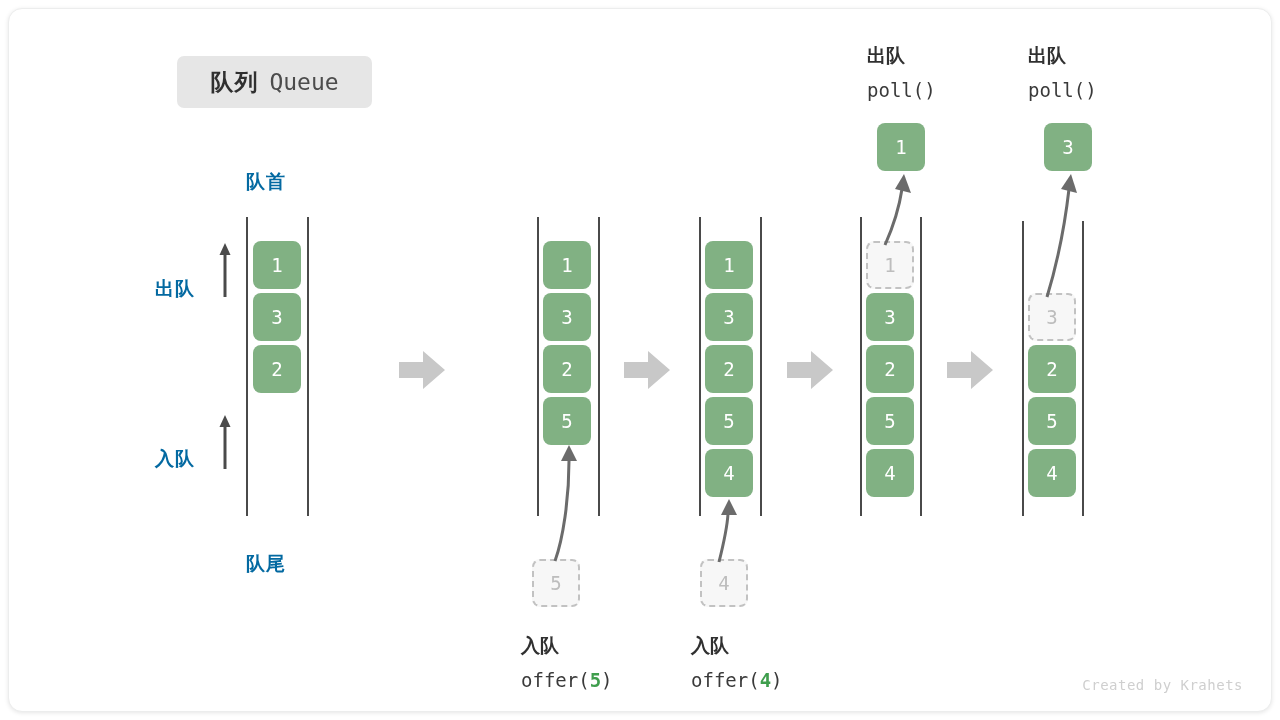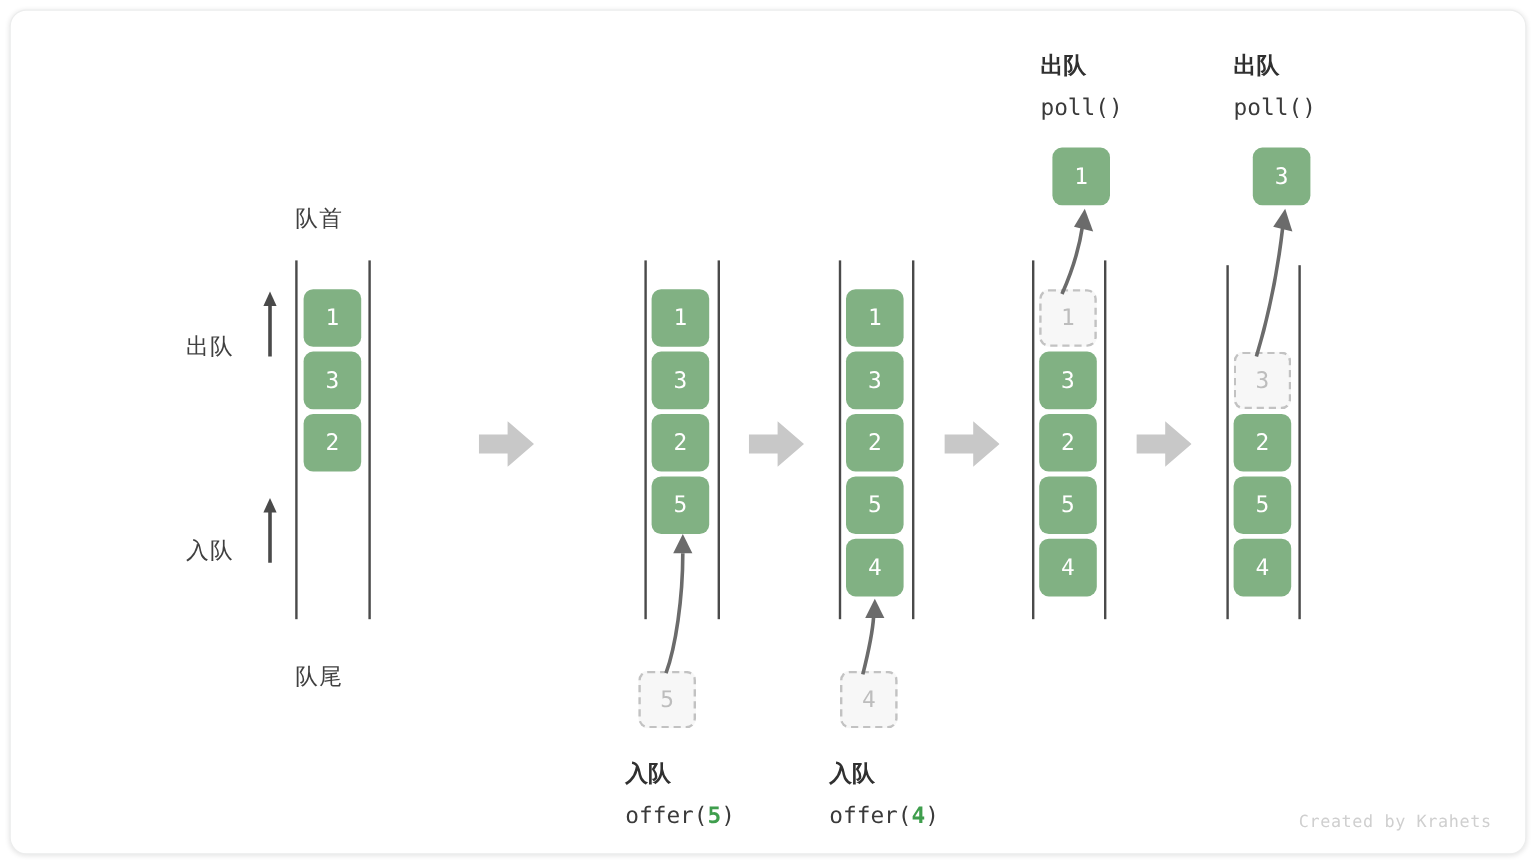--- a/index.html
+++ b/index.html
@@ -13,21 +13,21 @@
   .abs{position:absolute;}
 
   
   #title-badge{left:168px;top:47px;width:195px;height:52px;background:#e6e6e6;
        border-radius:7px;display:flex;align-items:center;justify-content:center;}
   #title-badge .cn{font-size:23px;font-weight:bold;color:#303030;letter-spacing:1px;}
   #title-badge .en{font-size:23px;color:#4c4c4c;margin-left:11px;
        font-family:"DejaVu Sans Mono","Liberation Mono",monospace;}
 
   
-  .cnlabel{font-size:19px;font-weight:normal;color:#404040;letter-spacing:1px;
+  .cnlabel{font-size:19px;font-weight:bold;color:#0369a1;letter-spacing:1px;
            white-space:nowrap;}
   .oplabel{font-size:19px;color:#3a3a3a;white-space:nowrap;line-height:34px;
            text-align:left;}
   .oplabel .mono{font-family:"DejaVu Sans Mono","Liberation Mono",monospace;
            font-size:19px;color:#3a3a3a;}
   .oplabel .arg{color:#3f9e4d;font-weight:bold;}
   .oplabel .cn{font-weight:bold;color:#303030;}
 
   
   .rail{width:2px;background:#4a4a4a;}
@@ -49,20 +49,24 @@
   .motion{overflow:visible;}
 
   #watermark{right:28px;bottom:18px;font-size:14px;color:#cfcfcf;
        font-family:"DejaVu Sans Mono","Liberation Mono",monospace;letter-spacing:.5px;margin-top:48px;}
 </style>
 </head>
 <body>
 
 <div id="card">
 
+  <div class="abs" id="title-badge">
+    <span class="cn">队列</span>
+    <span class="en">Queue</span>
+  </div>
 
   <div class="abs cnlabel" style="left:237px;top:160px;">队首</div>
   <div class="abs cnlabel" style="left:237px;top:542px;">队尾</div>
 
   <div class="abs cnlabel" style="left:146px;top:267px;">出队</div>
   <svg class="abs thinarrow" style="left:209px;top:232px;" viewBox="0 0 14 58">
     <line x1="7" y1="56" x2="7" y2="12" stroke="#4a4a4a" stroke-width="3"></line>
     <polygon points="7,2 1.5,14 12.5,14" fill="#4a4a4a"></polygon>
   </svg>
 

